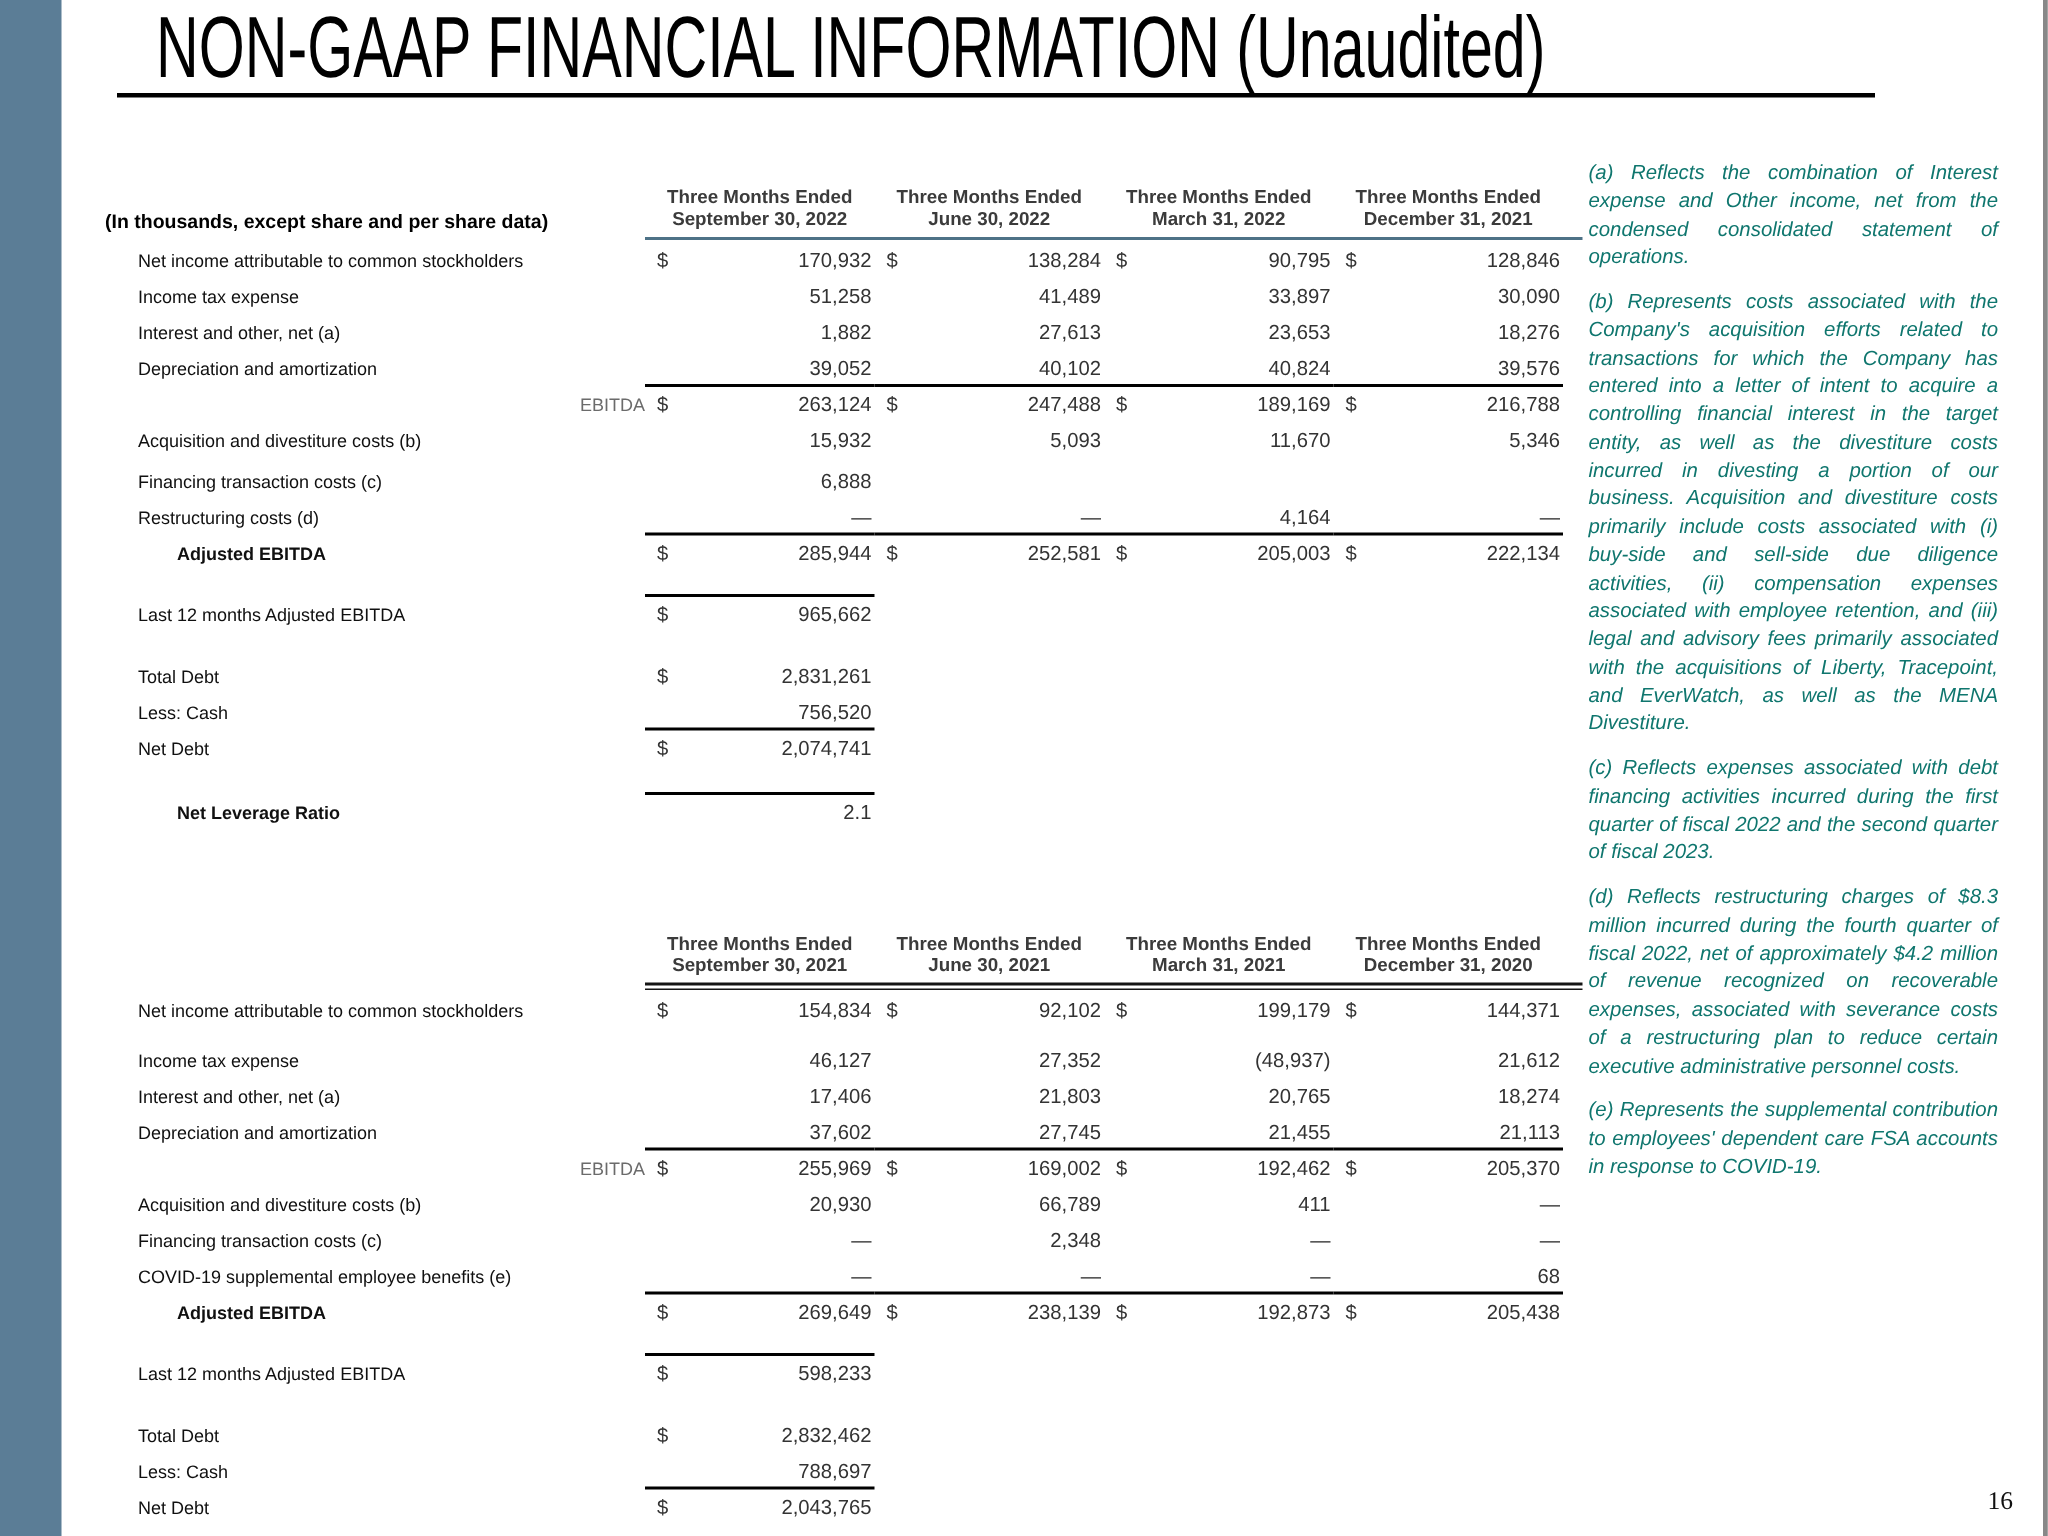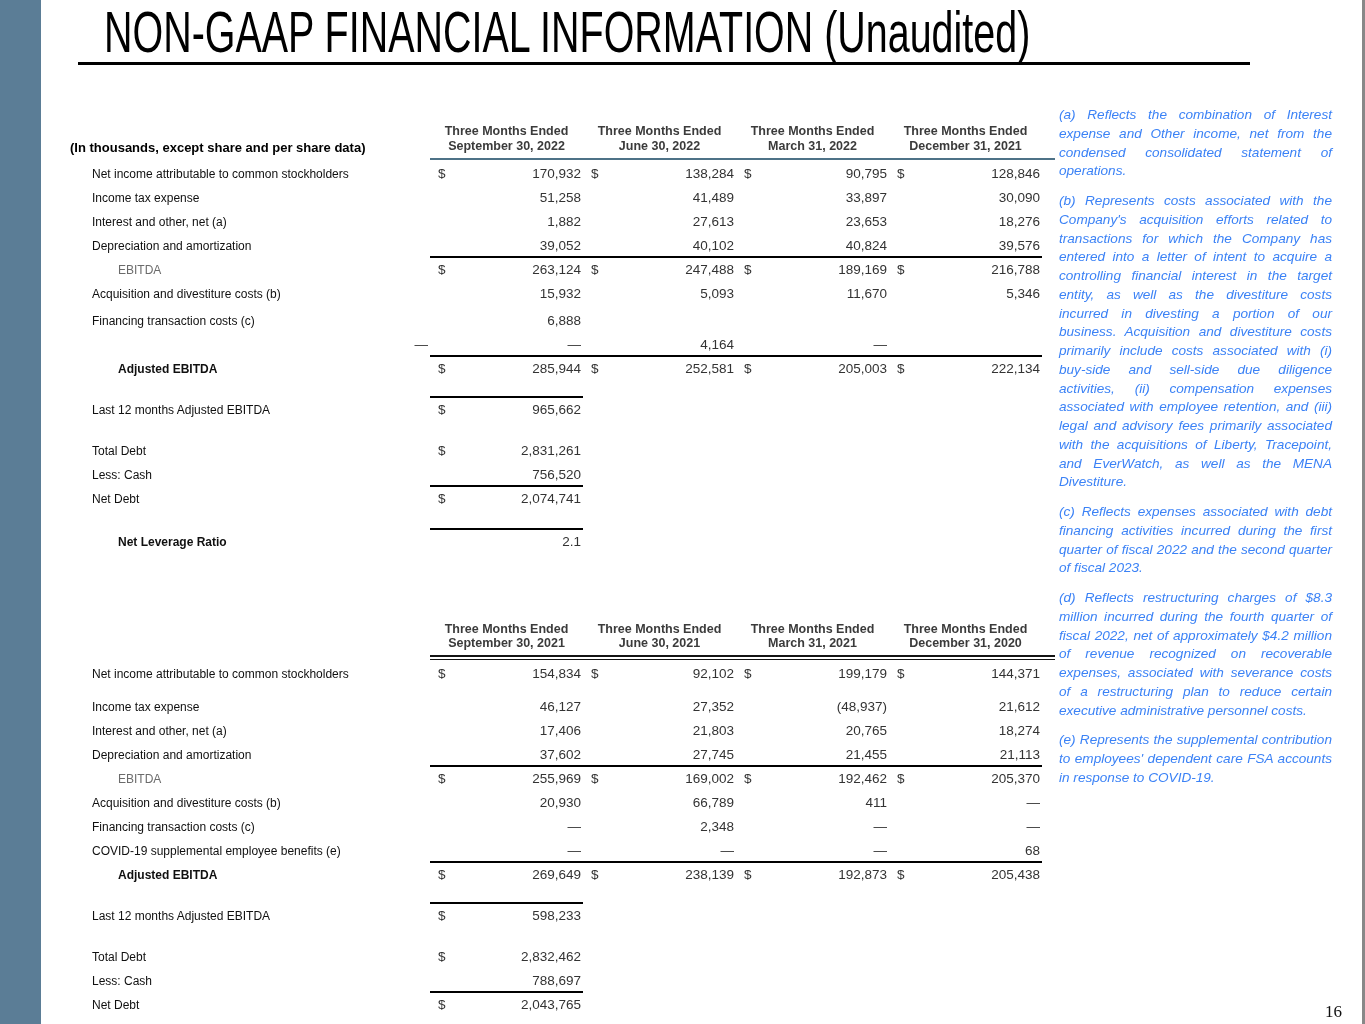--- a/index.html
+++ b/index.html
@@ -20,36 +20,36 @@
   .trow{display:grid;grid-template-columns:360px 153px 153px 153px 153px;align-items:end;min-height:24px;}
   .thead{min-height:34px;}
   .corner{font-weight:bold;font-size:13px;color:#000;white-space:nowrap;padding-bottom:3px;}
   .hcell{text-align:center;font-weight:bold;font-size:12.5px;line-height:1.18;color:#3b3b3b;padding-bottom:4px;margin-top:48px;}
   .hrule{margin-left:360px;height:0;}
   .rule-accent{border-top:2.5px solid var(--accent);}
   .rule-double{height:2px;border-top:2px solid #141414;border-bottom:1.5px solid #141414;}
   .lbl{font-size:12px;color:#101010;white-space:nowrap;padding:2px 0 3px 22px;}
   .lbl.ind{padding-left:48px;}
   .lbl.b{font-weight:bold;}
-  .lbl.gray{color:#6b6b6b;}
+  .lbl.gray{color:#6b6b6b;text-align:right;}
   .num{
     display:flex;align-items:baseline;justify-content:flex-end;
     font-size:13.5px;color:#333;padding:2px 2px 3px 8px;white-space:nowrap;
   }
   .num .dsym{margin-right:auto;}
   .num.bt,.num.btk{align-self:stretch;display:flex;align-items:flex-end;}
   .bt{border-top:2px solid #000;}
   .btk{border-top:2.5px solid #000;}
   .notes{position:absolute;left:1059px;top:106px;width:273px;}
   .note{
     margin:0 0 11px 0;font-size:13.6px;line-height:1.38;font-style:italic;
-    color:#3b82f6;text-align:justify;text-justify:inter-word;
+    color:#0f766e;text-align:justify;text-justify:inter-word;
   }
   .pageno{
-    position:absolute;right:20px;bottom:2px;
+    position:absolute;right:20px;bottom:13px;
     font-family:"Liberation Serif",serif;font-size:17px;color:#111;
   }
 </style>
 </head>
 <body>
 
 <div class="slide" style="--accent: #4E7287;">
   <div class="accent-bar" style="background: rgb(91, 125, 150);"></div>
 
   <h1 class="title">NON-GAAP FINANCIAL INFORMATION (Unaudited)</h1>
@@ -178,20 +178,21 @@
         <div class="trow" style="margin-top: 3px;">
           <div class="lbl">Financing transaction costs (c)</div>
           <div class="num">
             <span class="val">6,888</span>
           </div>
           <div class="num"></div>
           <div class="num"></div>
           <div class="num"></div>
         </div>
         <div class="trow">
+          <div class="lbl">Restructuring costs (d)</div>
           <div class="num">
             <span class="val">—</span>
           </div>
           <div class="num">
             <span class="val">—</span>
           </div>
           <div class="num">
             <span class="val">4,164</span>
           </div>
           <div class="num">

